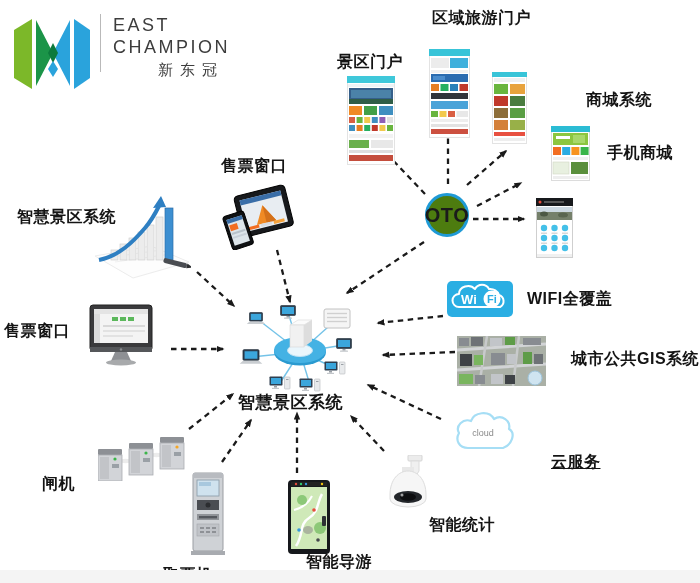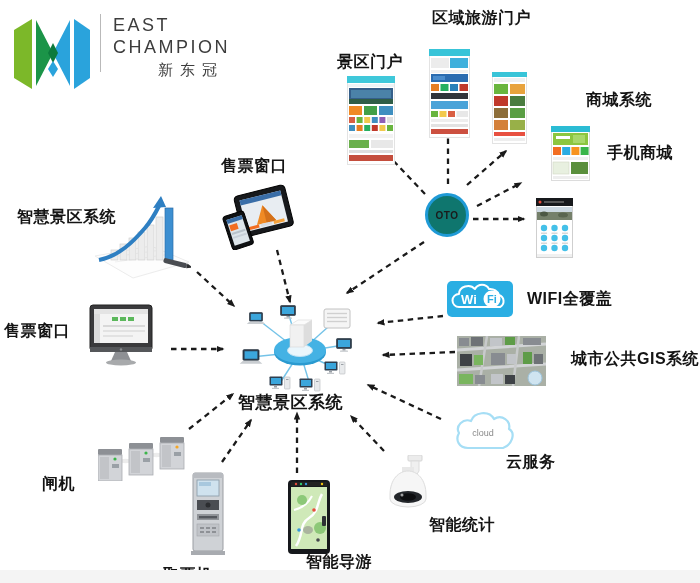--- a/index.html
+++ b/index.html
@@ -9,36 +9,36 @@
   .lbl{position:absolute;font-weight:bold;font-size:16px;color:#141414;white-space:nowrap;
        letter-spacing:0.5px;}
   .arrows{position:absolute;left:0;top:0;width:700px;height:583px;}
   
   .logo{left:12px;top:14px;width:240px;height:84px;display:flex;}
   .logo-divider{width:1px;height:58px;background:#b9b9b9;margin:0 12px 0 8px;}
   .logo-en{font-size:18px;letter-spacing:2.5px;color:#3d3d3d;line-height:22px;}
   .logo-cn{font-size:15px;letter-spacing:7px;color:#3d3d3d;margin-top:3px;font-family:"Liberation Serif","DejaVu Serif",serif;margin-left:45px;}
   
   .oto{left:425px;top:193px;width:38px;height:38px;border-radius:50%;
-       background:#0f766e;border:3px solid #1f9ad6;display:flex;align-items:center;
-       justify-content:center;font-weight:bold;font-size:10px;color:#1b1b1b;letter-spacing:0.5px;}
+       background:#4d7c0f;border:3px solid #1f9ad6;display:flex;align-items:center;
+       justify-content:center;font-weight:bold;font-size:20px;color:#1b1b1b;letter-spacing:0.5px;}
   
   .p-scenic{left:347px;top:76px;}   .p-regional{left:429px;top:49px;}
   .p-mall{left:492px;top:72px;}     .p-mmall{left:551px;top:126px;}
   .p-wechat{left:536px;top:198px;}  .p-wifi{left:447px;top:281px;}
   .p-gis{left:457px;top:336px;}     .p-cloud{left:452px;top:406px;}
   .p-cam{left:386px;top:455px;}     .p-guide{left:284px;top:480px;}
   .p-kiosk{left:191px;top:470px;}   .p-gate{left:98px;top:431px;}
   .p-window{left:86px;top:303px;}   .p-admin{left:93px;top:194px;}
   .p-mobile{left:222px;top:182px;}  .p-hub{left:238px;top:303px;}
   
   .l-scenic{left:337px;top:52px;}   .l-regional{left:432px;top:8px;}
   .l-mall{left:586px;top:90px;}     .l-mmall{left:607px;top:143px;}
   .l-wechat{left:599px;top:205px;}  .l-wifi{left:527px;top:289px;}
-  .l-gis{left:571px;top:349px;}     .l-cloud{left:506px;top:452px;}
+  .l-gis{left:571px;top:349px;}     .l-cloud{left:551px;top:452px;text-decoration:underline;}
   .l-stats{left:429px;top:515px;text-align:center;}   .l-guide{left:306px;top:552px;}
   .l-kiosk{left:163px;top:565px;}   .l-gate{left:42px;top:474px;font-family:Liberation Mono, monospace;}
   .l-window{left:4px;top:321px;}    .l-admin{left:17px;top:207px;}
   .l-mobile{left:221px;top:156px;}
   .l-hub{left:238px;top:391px;width:124px;font-size:17px;}
   .bottom-strip{left:0;top:570px;width:700px;height:13px;background:#f4f4f4;}
 </style>
 </head>
 <body>
 

